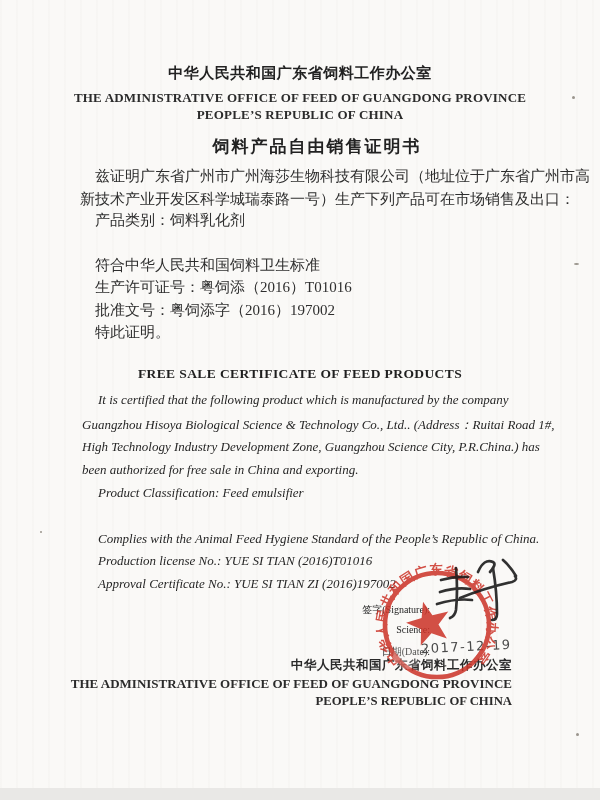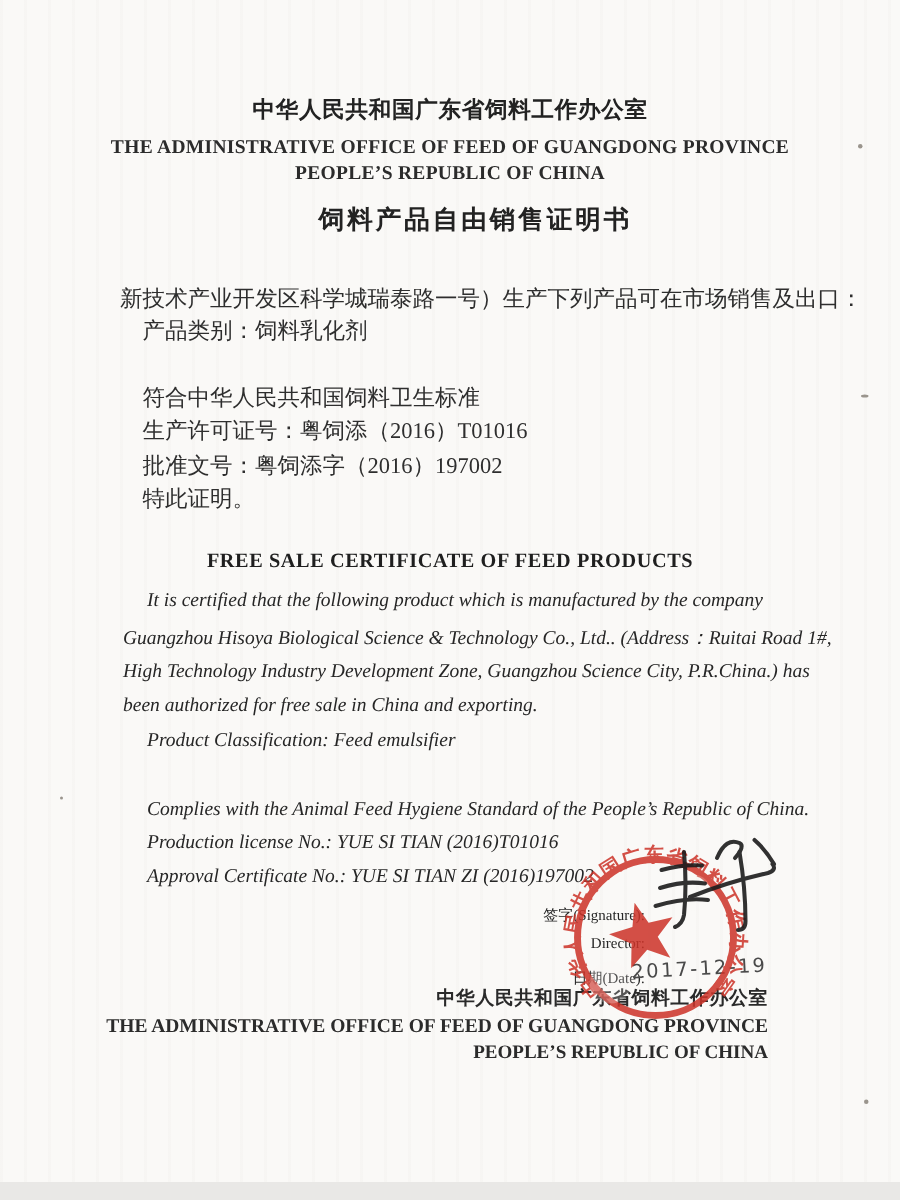--- a/index.html
+++ b/index.html
@@ -52,41 +52,42 @@
 <body>
 
 <div class="page">
 
   <div class="abs ctr hdr-cn">中华人民共和国广东省饲料工作办公室</div>
   <div class="abs ctr hdr-en1">THE ADMINISTRATIVE OFFICE OF FEED OF GUANGDONG PROVINCE</div>
   <div class="abs ctr hdr-en2">PEOPLE’S REPUBLIC OF CHINA</div>
 
   <div class="abs ctr doc-title">饲料产品自由销售证明书</div>
 
+  <div class="abs cn-line cn-p1">兹证明广东省广州市广州海莎生物科技有限公司（地址位于广东省广州市高</div>
   <div class="abs cn-line cn-p2">新技术产业开发区科学城瑞泰路一号）生产下列产品可在市场销售及出口：</div>
 
   <div class="abs cn-line cn-item cn-i0">产品类别：饲料乳化剂</div>
   <div class="abs cn-line cn-item cn-i2">符合中华人民共和国饲料卫生标准</div>
   <div class="abs cn-line cn-item cn-i3">生产许可证号：粤饲添（2016）T01016</div>
   <div class="abs cn-line cn-item cn-i4">批准文号：粤饲添字（2016）197002</div>
   <div class="abs cn-line cn-item cn-i5">特此证明。</div>
 
   <div class="abs ctr en-heading">FREE SALE CERTIFICATE OF FEED PRODUCTS</div>
   <div class="abs en-line en-p0">It is certified that the following product which is manufactured by the company</div>
   <div class="abs en-line en-p1">Guangzhou Hisoya Biological Science &amp; Technology Co., Ltd.. (Address：Ruitai Road 1#,</div>
   <div class="abs en-line en-p2">High Technology Industry Development Zone, Guangzhou Science City, P.R.China.) has</div>
   <div class="abs en-line en-p3">been authorized for free sale in China and exporting.</div>
 
   <div class="abs en-line en-item en-i0">Product Classification: Feed emulsifier</div>
   <div class="abs en-line en-item en-i2">Complies with the Animal Feed Hygiene Standard of the People’s Republic of China.</div>
   <div class="abs en-line en-item en-i3">Production license No.: YUE SI TIAN (2016)T01016</div>
   <div class="abs en-line en-item en-i4">Approval Certificate No.: YUE SI TIAN ZI (2016)197002</div>
 
   <div class="abs sig-label sig-0">签字(Signature):</div>
-  <div class="abs sig-label sig-1">Director:</div>
+  <div class="abs sig-label sig-1">Science:</div>
   <div class="abs sig-label sig-2">日期(Date):</div>
 
   <div class="abs date-hand">2017-12-19</div>
 
   <div class="abs foot foot-cn">中华人民共和国广东省饲料工作办公室</div>
   <div class="abs foot foot-en1">THE ADMINISTRATIVE OFFICE OF FEED OF GUANGDONG PROVINCE</div>
   <div class="abs foot foot-en2">PEOPLE’S REPUBLIC OF CHINA</div>
 
   <svg class="abs seal" viewBox="-80 -80 160 160">
     <g opacity="0.86">

